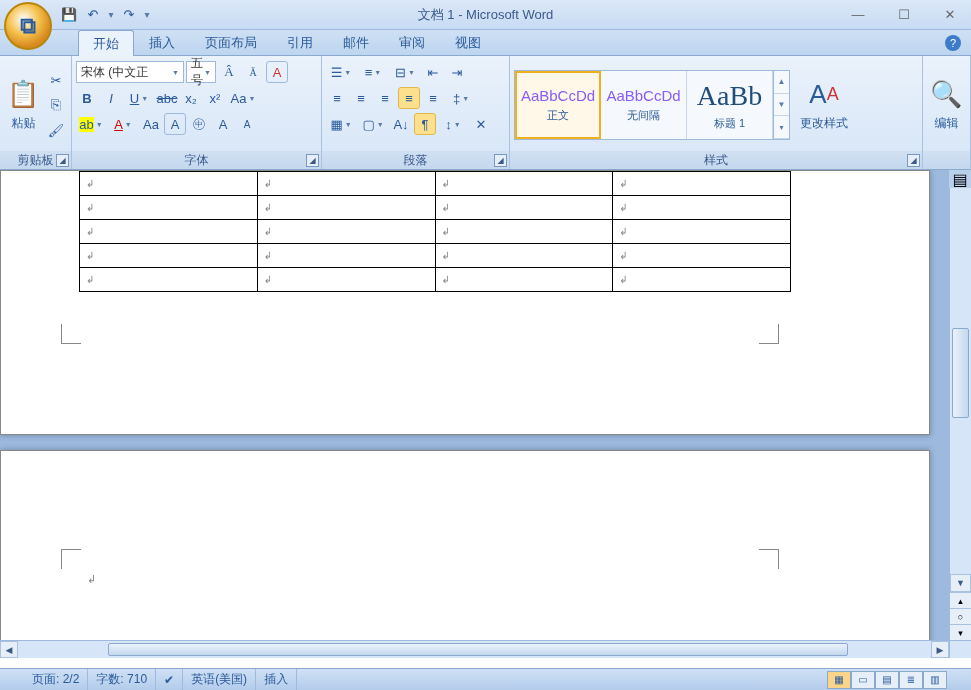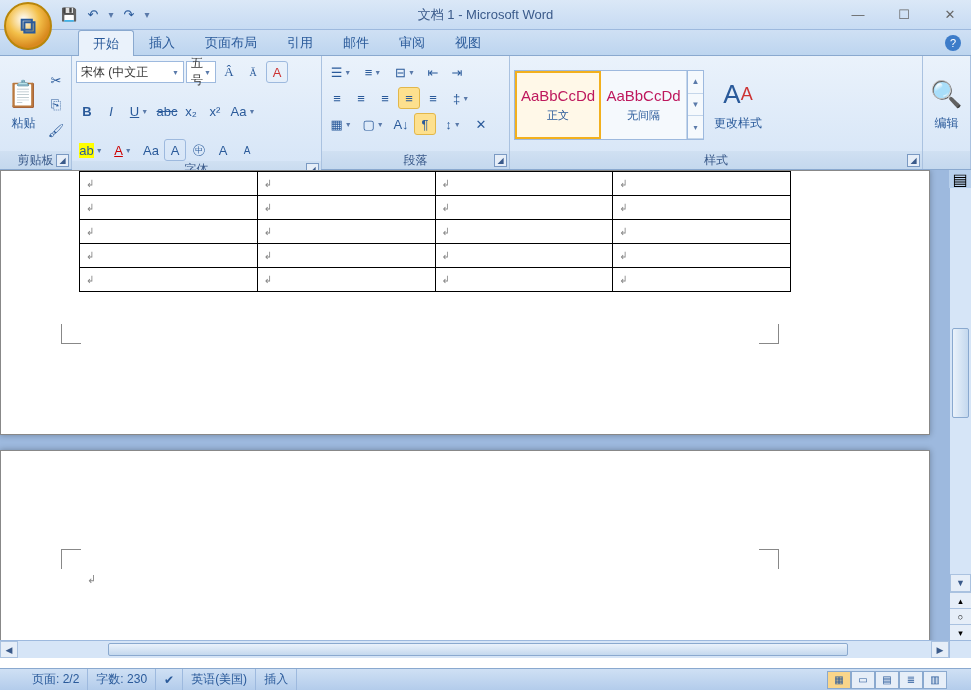--- a/index.html
+++ b/index.html
@@ -36,21 +36,21 @@
 .small-btn .arr { font-size:7px;margin-left:2px;color:#5a7aaa; }
 .row { display:flex;gap:2px;align-items:center; }
 
 .font-combo { height:22px;border:1px solid #9db9de;background:#fff;display:flex;align-items:center;padding:0 4px;font-size:12px;color:#333; }
 .font-combo .arr { margin-left:auto;font-size:7px;color:#5a7aaa; }
 
 
 .styles-gallery { display:flex;border:1px solid #9db9de;background:#f5f9fd;height:70px; }
 .style-item { width:86px;border-right:1px solid #c5d6ea;display:flex;flex-direction:column;align-items:center;justify-content:center;font-size:11px;color:#2a5a9a; }
 .style-item.selected { border:2px solid #f2b01e;background:#fff8e8; }
-.style-preview { font-size:15px;color:#be185d;margin-bottom:4px; }
+.style-preview { font-size:15px;color:#8b5cf6;margin-bottom:4px; }
 .style-preview.big { font-size:28px;font-family:"Times New Roman",serif;color:#1f4e79; }
 .gallery-scroll { width:16px;display:flex;flex-direction:column;border-left:1px solid #9db9de; }
 .gallery-scroll div { flex:1;display:flex;align-items:center;justify-content:center;font-size:8px;color:#5a7aaa;border-bottom:1px solid #c5d6ea; }
 
 
 .doc-area { position:absolute;top:170px;left:0;right:0;bottom:32px;background:#8aa9cf;overflow:hidden; }
 .doc-scroll { position:absolute;top:0;left:0;right:22px;bottom:18px;background:#9db9de;overflow:hidden; }
 .page { position:absolute;background:#fff;box-shadow:0 0 6px rgba(0,0,0,.3);border:1px solid #888; }
 .page1 { left:0;top:0;width:930px;height:265px; }
 .page2 { left:0;top:280px;width:930px;height:210px; }
@@ -140,21 +140,21 @@
         <div class="small-btn">🖌</div>
       </div>
     </div>
     <div class="group-label">
         <span>剪贴板</span>
         <span class="launcher">◢</span>
       </div>
   </div>
 
   <div class="group" style="width:250px">
-    <div class="group-body" style="flex-direction:column;gap:17px;padding-top:2px">
+    <div class="group-body" style="flex-direction:column;gap:4px;padding-top:2px">
       <div class="row">
         <div class="font-combo" style="width:108px">
             <span>宋体 (中文正</span>
             <span class="arr">▼</span>
           </div>
         <div class="font-combo" style="width:30px">
             <span>五号</span>
             <span class="arr">▼</span>
           </div>
         <div class="small-btn" style="font-family:serif">Â</div>
@@ -239,20 +239,24 @@
     <div class="group-body" style="align-items:center;gap:6px">
       <div class="styles-gallery">
         <div class="style-item selected">
           <div class="style-preview">AaBbCcDd</div>
           <span>正文</span>
         </div>
         <div class="style-item">
           <div class="style-preview">AaBbCcDd</div>
           <span>无间隔</span>
         </div>
+        <div class="style-item">
+          <div class="style-preview big">AaBb</div>
+          <span>标题 1</span>
+        </div>
         <div class="gallery-scroll">
           <div>▲</div>
           <div>▼</div>
           <div>▾</div>
         </div>
       </div>
       <div class="big-btn" style="width:56px">
         <div class="big-icon" style="color:#2a5a9a">A<span style="color:#c33;font-size:18px">A</span></div>
         <span>更改样式</span>
       </div>
@@ -340,21 +344,21 @@
     <div class="track">
         <div class="thumb"></div>
       </div>
     <div class="sb-btn">▶</div>
   </div>
   <div class="hscroll-corner"></div>
 </div>
 
 <div class="statusbar">
   <div class="status-cell">页面: 2/2</div>
-  <div class="status-cell">字数: 230</div>
+  <div class="status-cell">字数: 710</div>
   <div class="status-cell">✔</div>
   <div class="status-cell">英语(美国)</div>
   <div class="status-cell">插入</div>
   <div class="view-btns">
     <div class="view-btn active">▦</div>
     <div class="view-btn">▭</div>
     <div class="view-btn">▤</div>
     <div class="view-btn">≣</div>
     <div class="view-btn">▥</div>
   </div>

